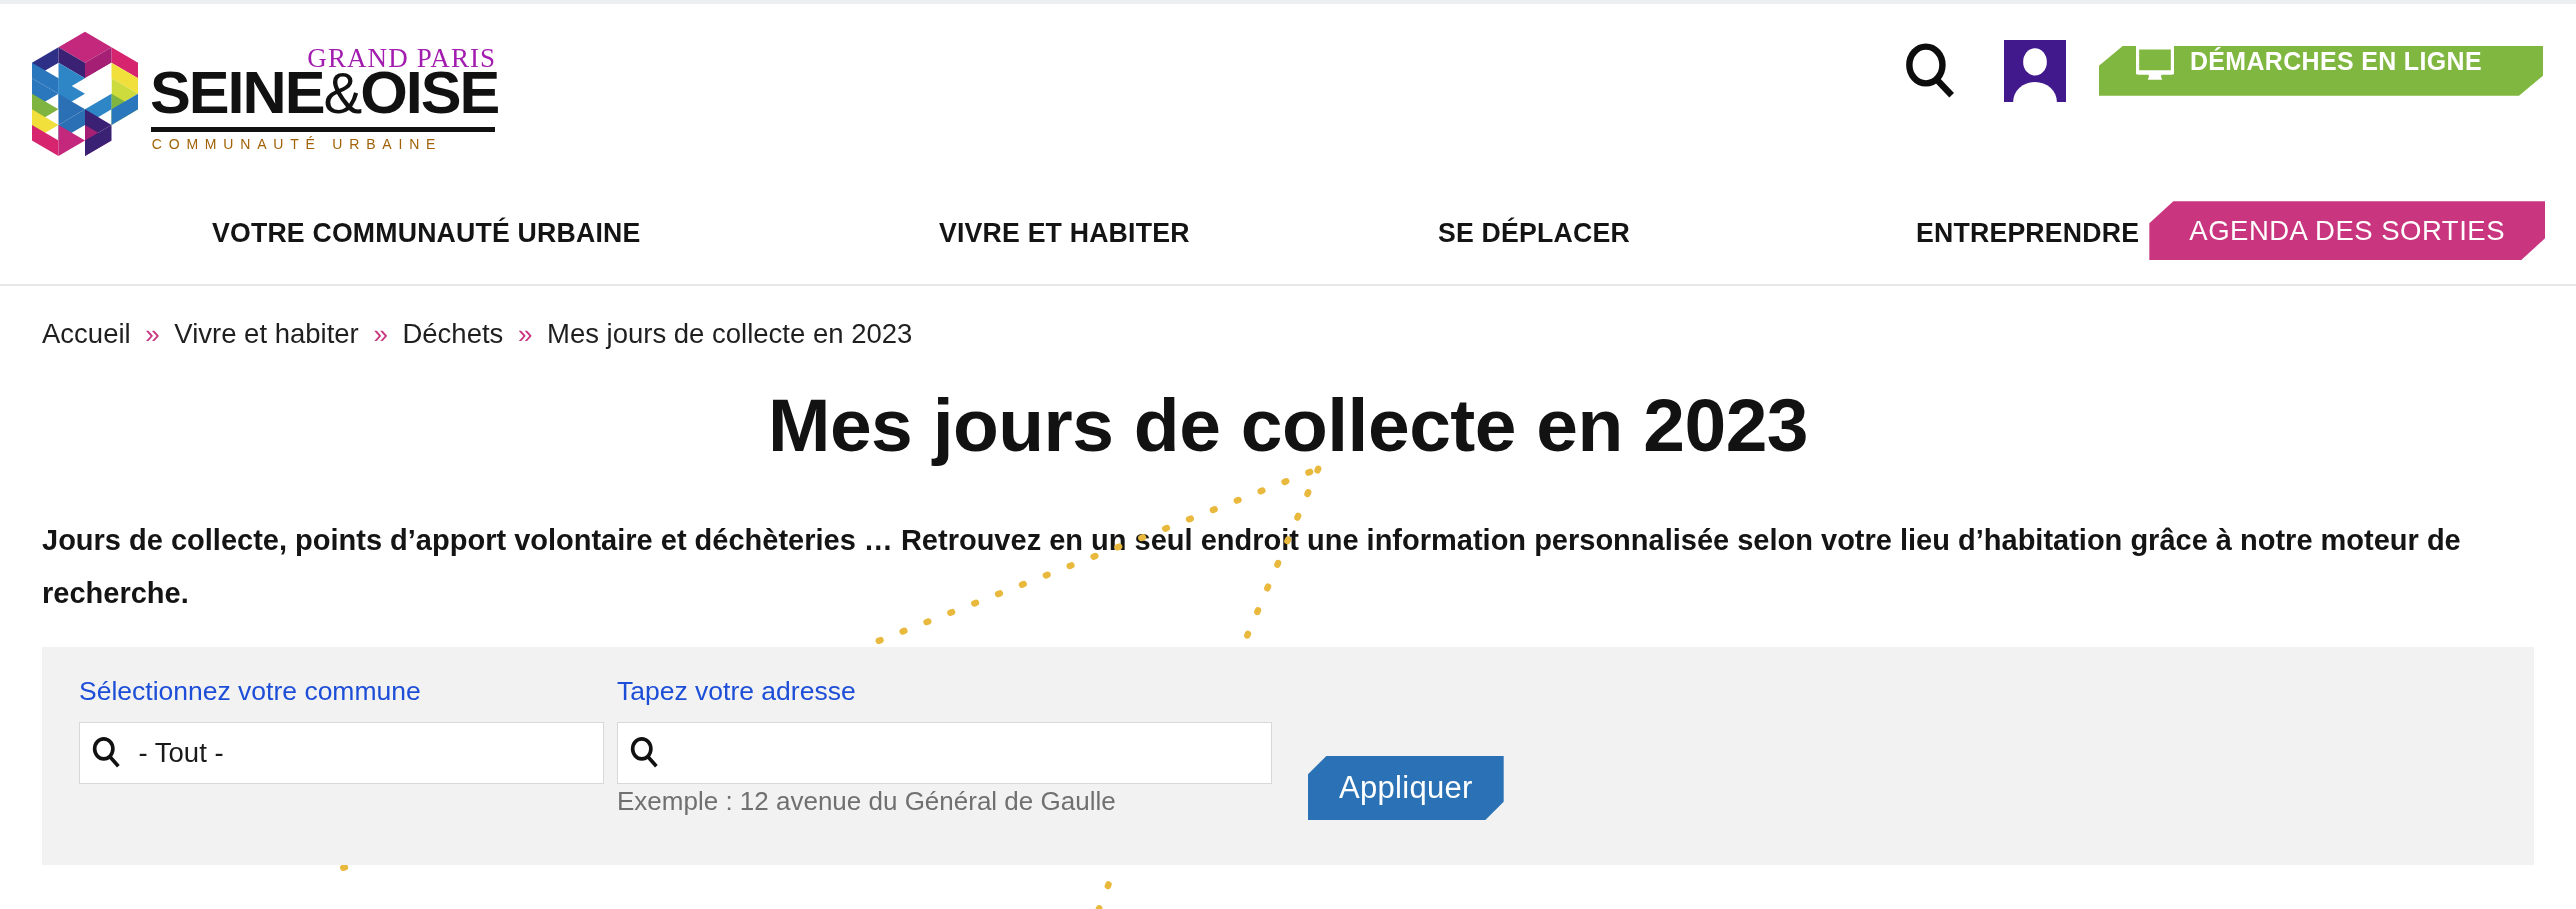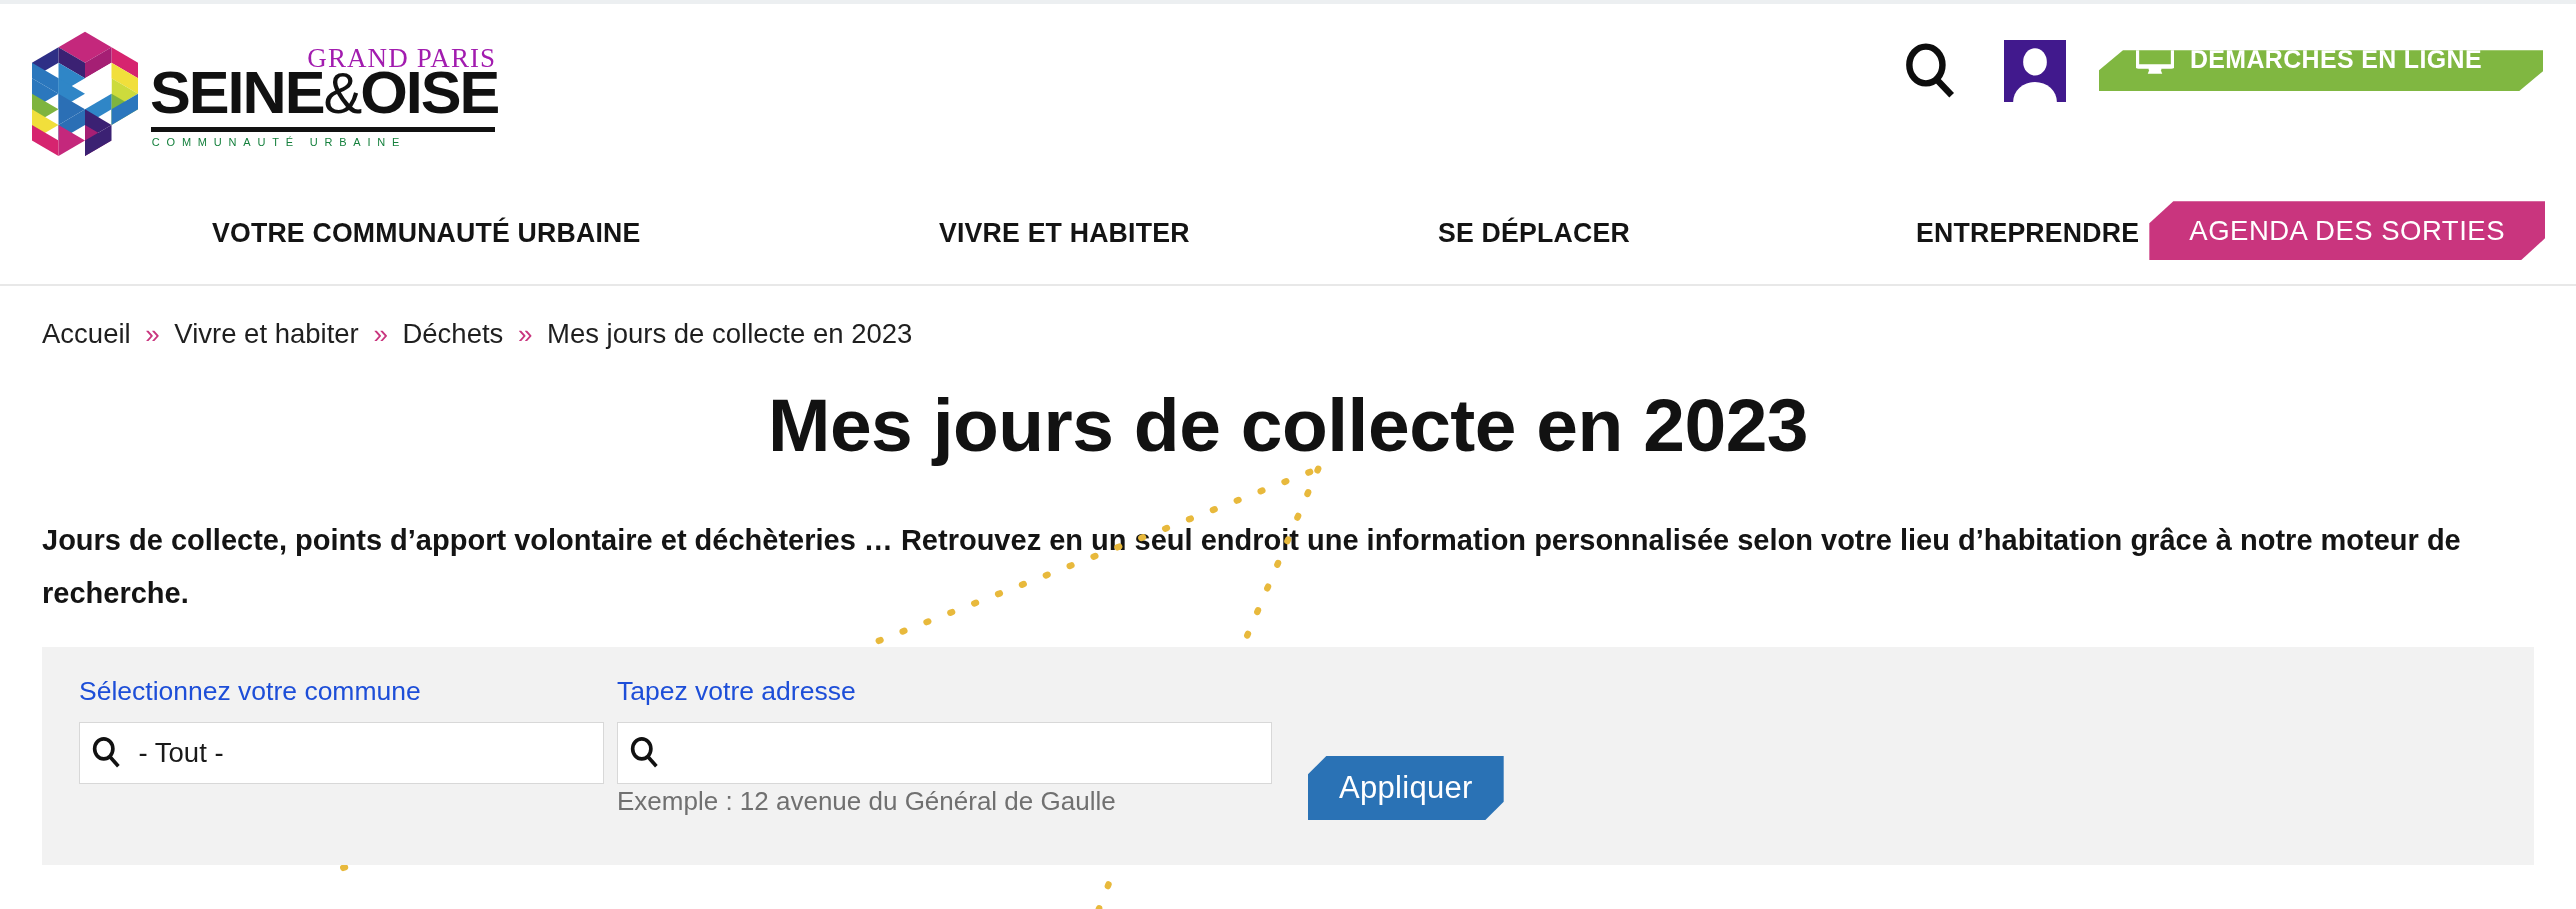--- a/index.html
+++ b/index.html
@@ -86,23 +86,23 @@
   .logo-main .amp { font-weight: 400; font-size: 57px; }
   .logo-rule {
     position: absolute;
     left: 0.9px; top: 99px;
     width: 344px; height: 4.6px;
     background: #111111;
   }
   .logo-sub {
     position: absolute;
     left: 1.8px; top: 108px;
-    font-size: 11px;
+    font-size: 14px;
     letter-spacing: 6.8px;
-    color: #15803d;
+    color: #a16207;
     white-space: nowrap;
   }
 
   
   .header-actions {
     position: absolute;
     right: 0; top: 26px;
     height: 82px;
     display: flex;
     align-items: center;
@@ -116,25 +116,25 @@
   .account-btn {
     width: 62px; height: 62px;
     background: #41198d;
     display: flex; align-items: flex-end; justify-content: center;
     cursor: pointer;
     margin-right: 33px;
     overflow: hidden;
   }
   .btn-green {
     position: relative;
-    height: 41px;
+    height: 50px;
     background: #80b741;
     color: #ffffff;
     display: flex;
-    align-items: flex-end;
+    align-items: flex-start;
     padding: 0 42px 16px 37px;
     margin-right: 33px;
     cursor: pointer;
     clip-path: polygon(24px 0, 100% 0, 100% calc(100% - 20px), calc(100% - 24px) 100%, 0 100%, 0 20px);
   }
   .btn-green .lbl {
     font-size: 26.5px;
     font-weight: 700;
     letter-spacing: 0.4px;
     white-space: nowrap;

